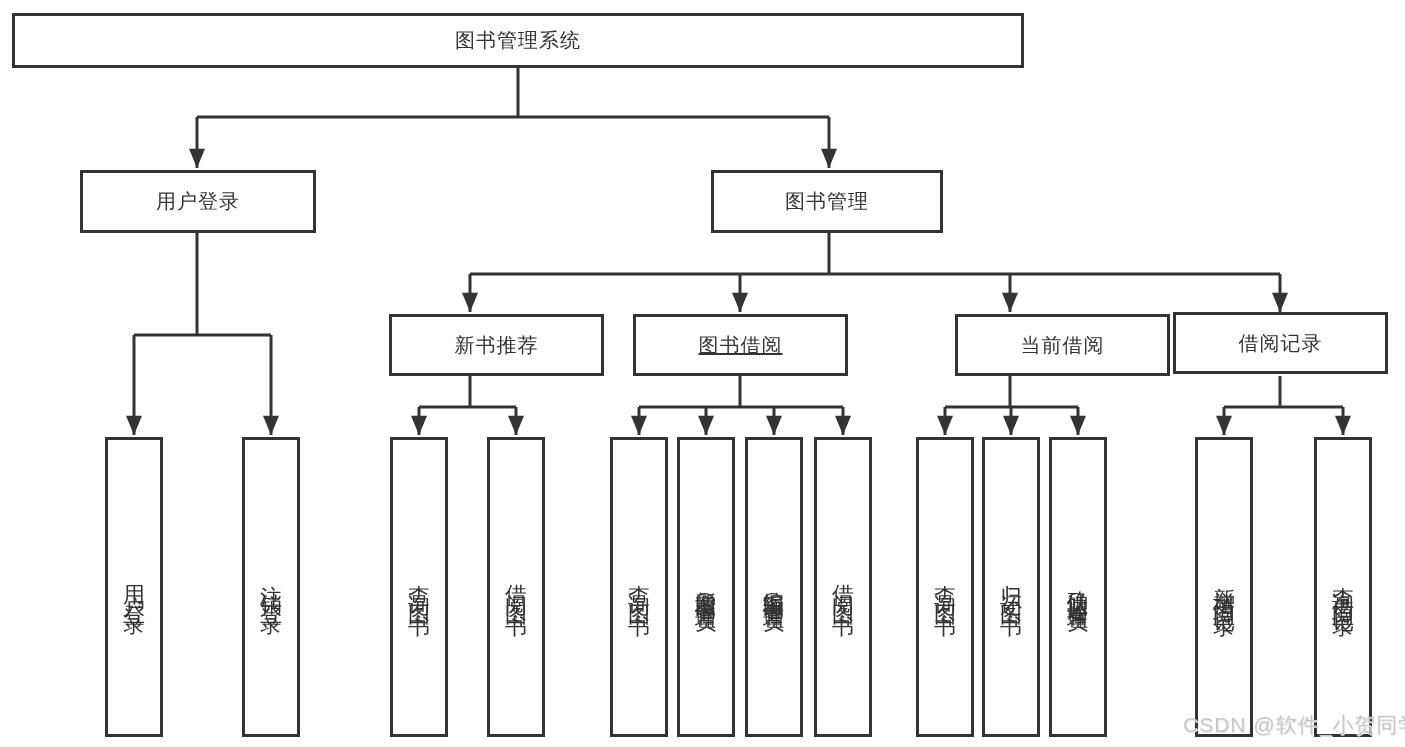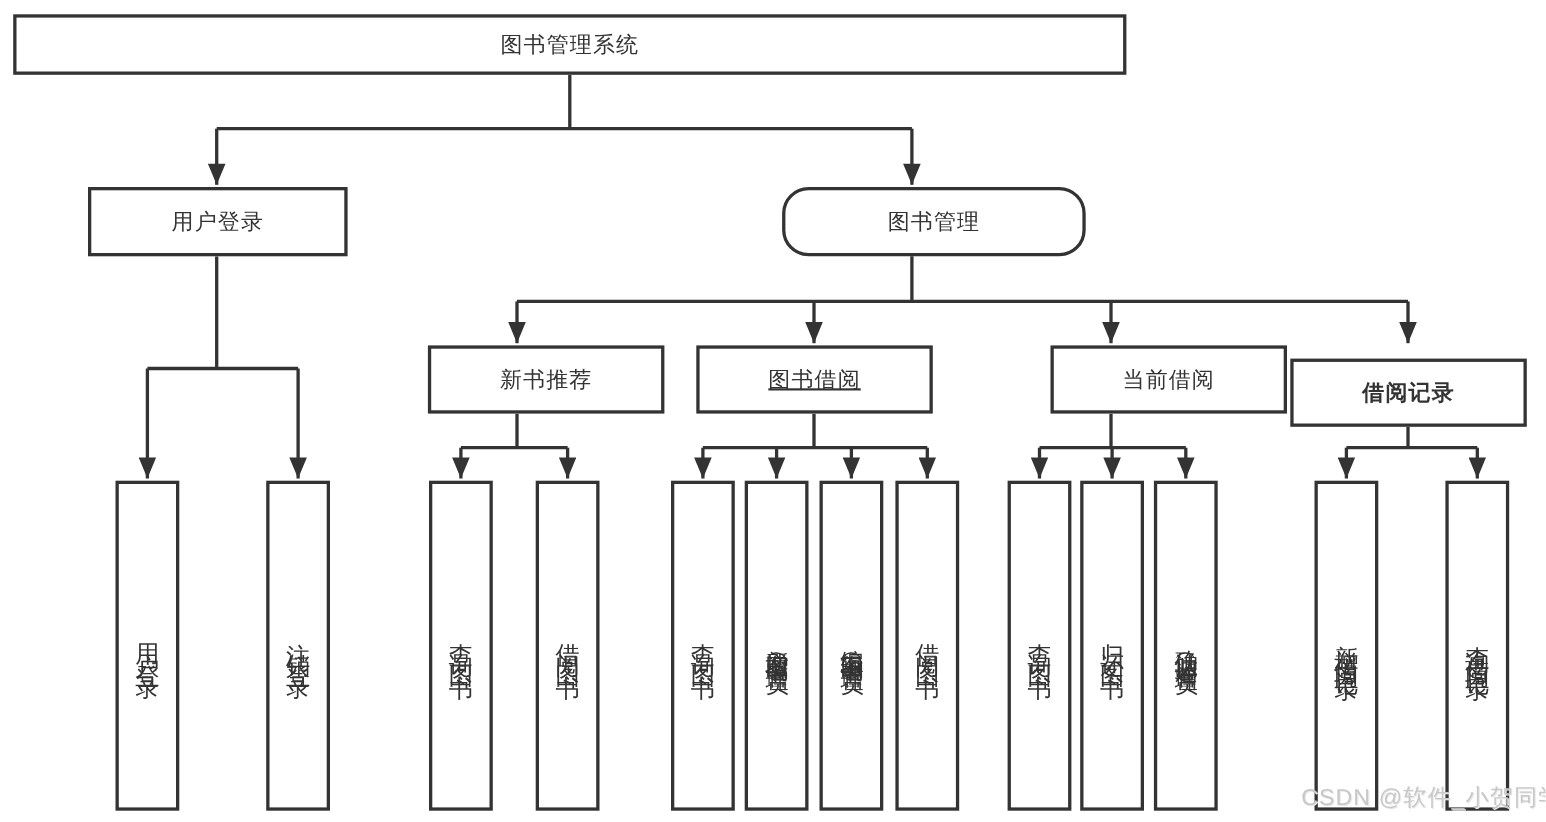--- a/index.html
+++ b/index.html
@@ -89,34 +89,34 @@
     </g>
   </svg>
 
   <div class="node h" style="left:12px; top:13px; width:1012px; height:55px;">
     <span>图书管理系统</span>
   </div>
 
   <div class="node h" style="left:80px; top:170px; width:236px; height:63px;">
     <span>用户登录</span>
   </div>
-  <div class="node h" style="left:711px; top:170px; width:276px; height:63px;border-radius:24px;">
+  <div class="node h" style="left:711px; top:170px; width:232px; height:63px;">
     <span>图书管理</span>
   </div>
 
   <div class="node h" style="left:363px; top:314px; width:215px; height:62px;margin-left:26px;">
     <span>新书推荐</span>
   </div>
   <div class="node h" style="left:633px; top:314px; width:215px; height:62px;text-decoration:underline;">
     <span>图书借阅</span>
   </div>
   <div class="node h" style="left:955px; top:314px; width:215px; height:62px;">
     <span>当前借阅</span>
   </div>
-  <div class="node h" style="left:1173px; top:326px; width:215px; height:62px;font-weight:bold;">
+  <div class="node h" style="left:1173px; top:312px; width:215px; height:62px;">
     <span>借阅记录</span>
   </div>
 
   <div class="node leaf" style="left:105px;">
     <span class="leaf-label">用户登录</span>
   </div>
   <div class="node leaf" style="left:242px;">
     <span class="leaf-label">注销登录</span>
   </div>
 

